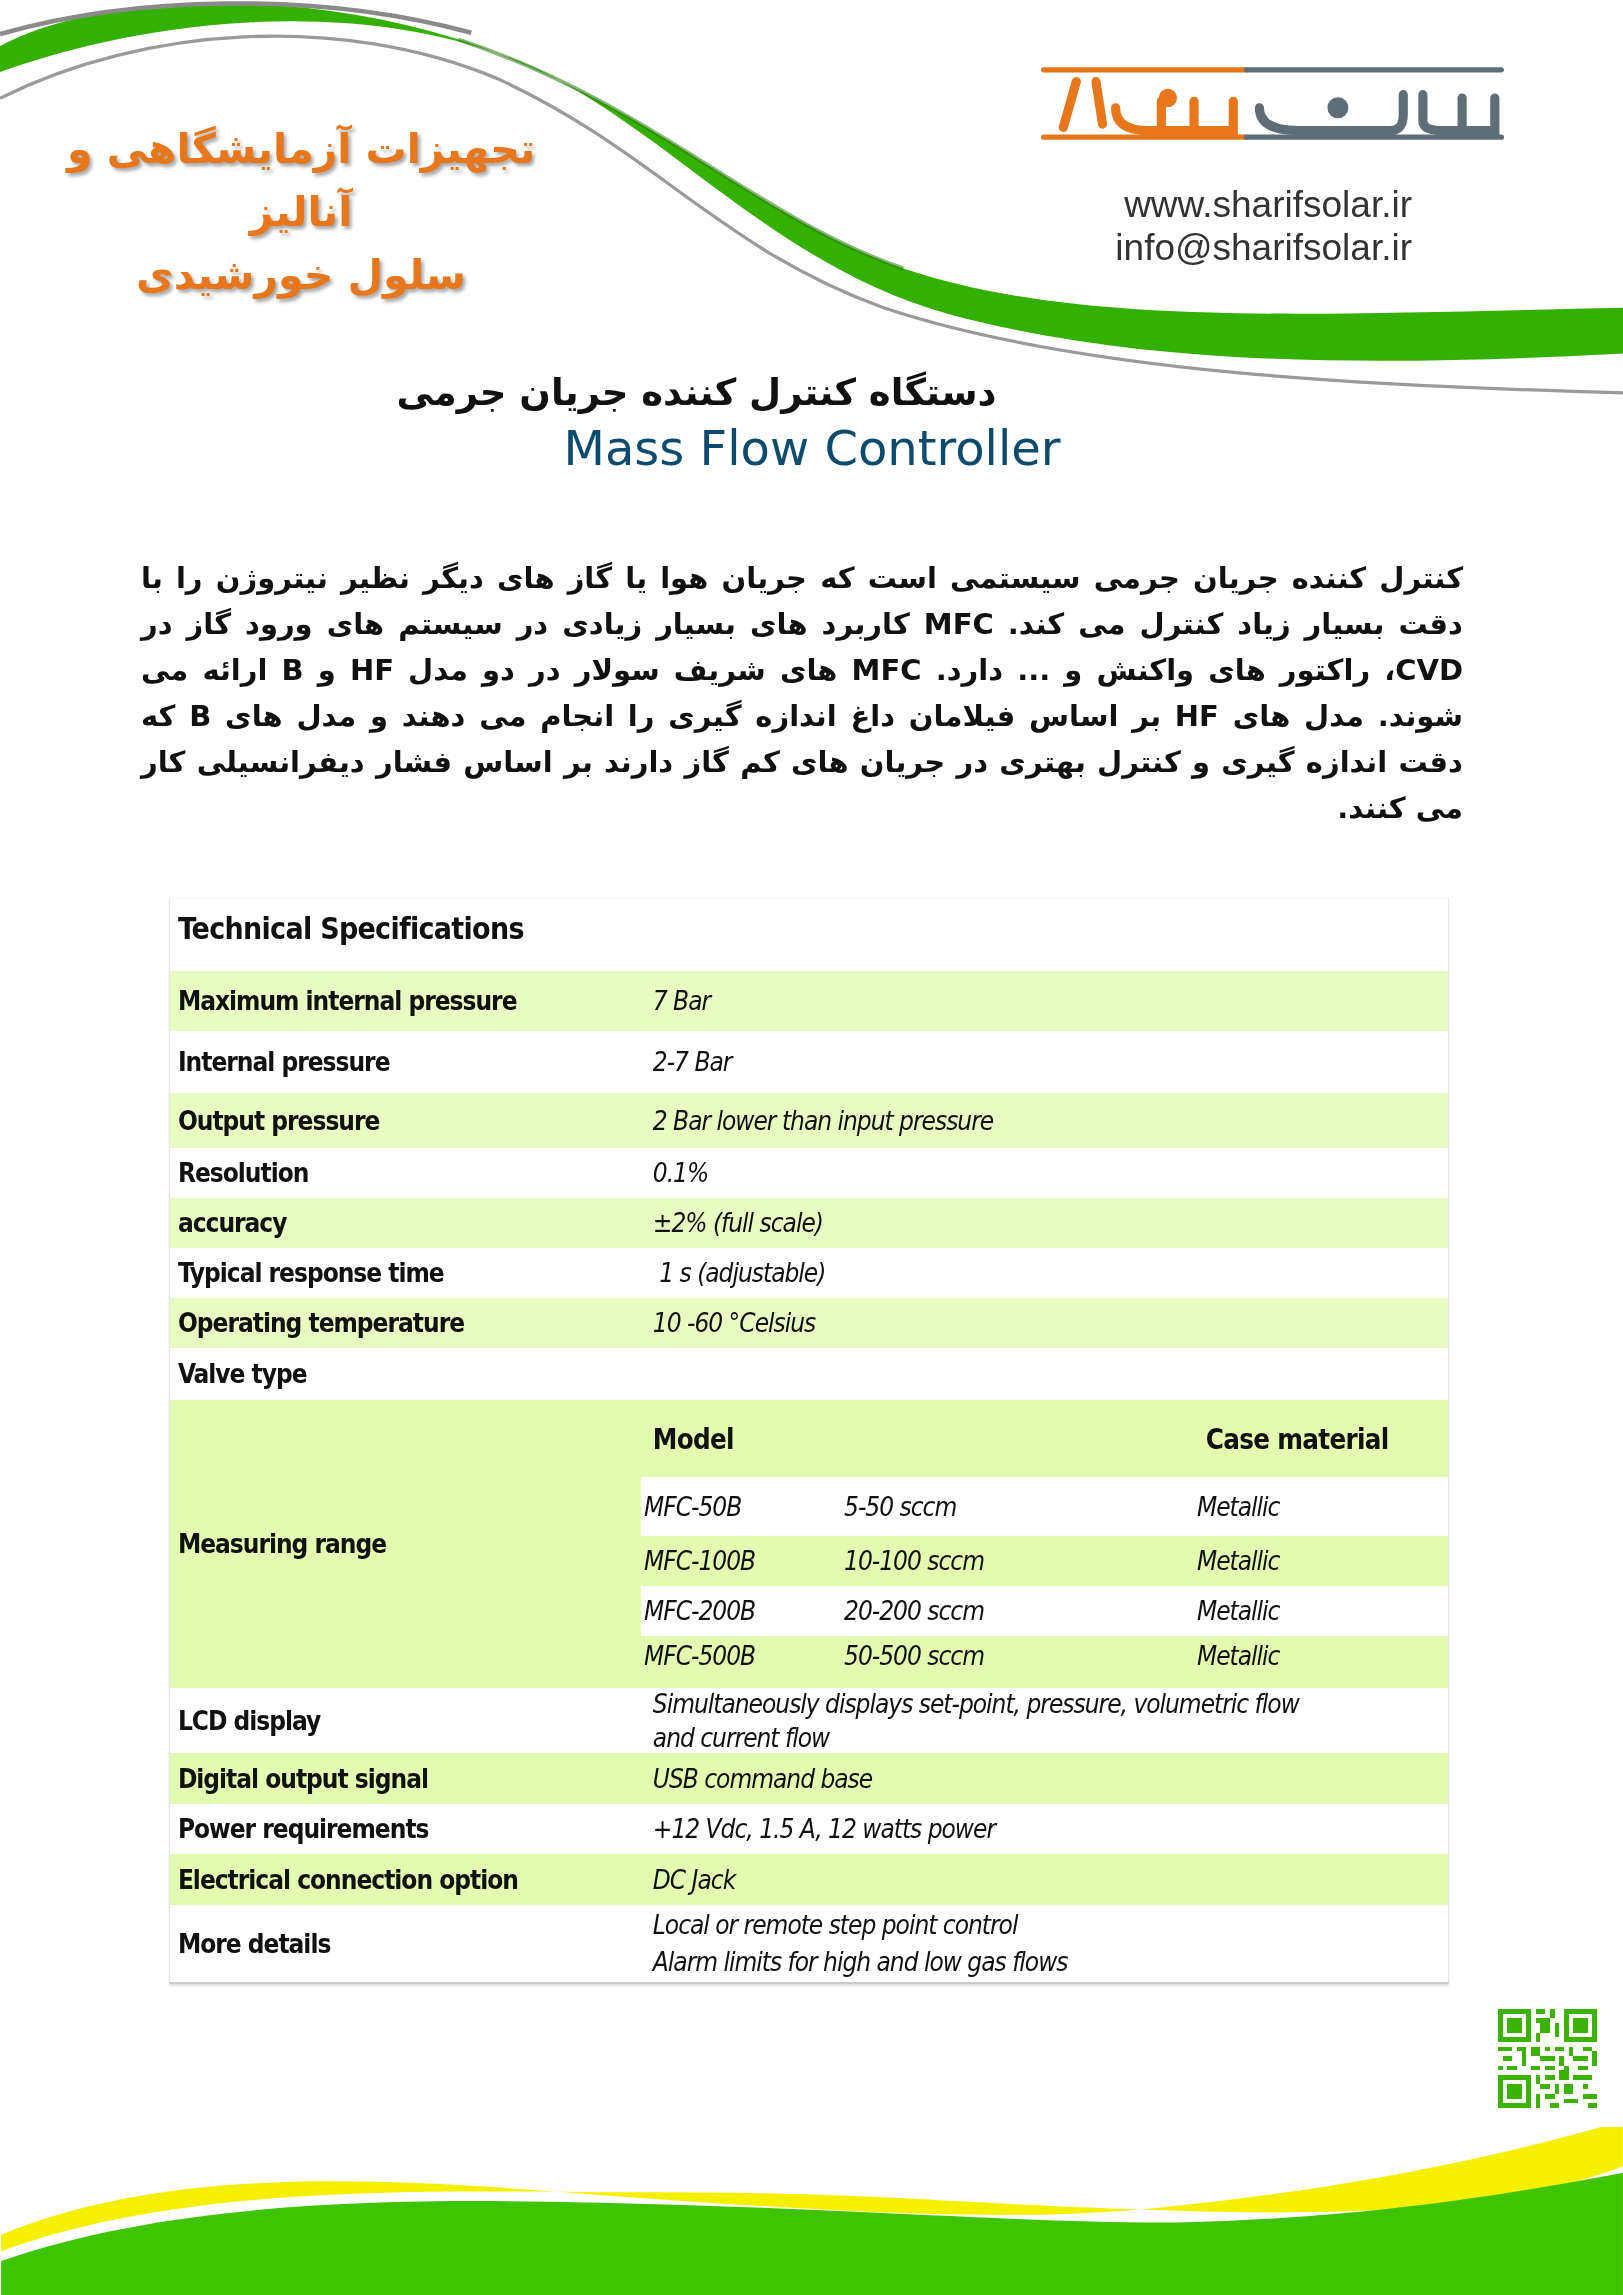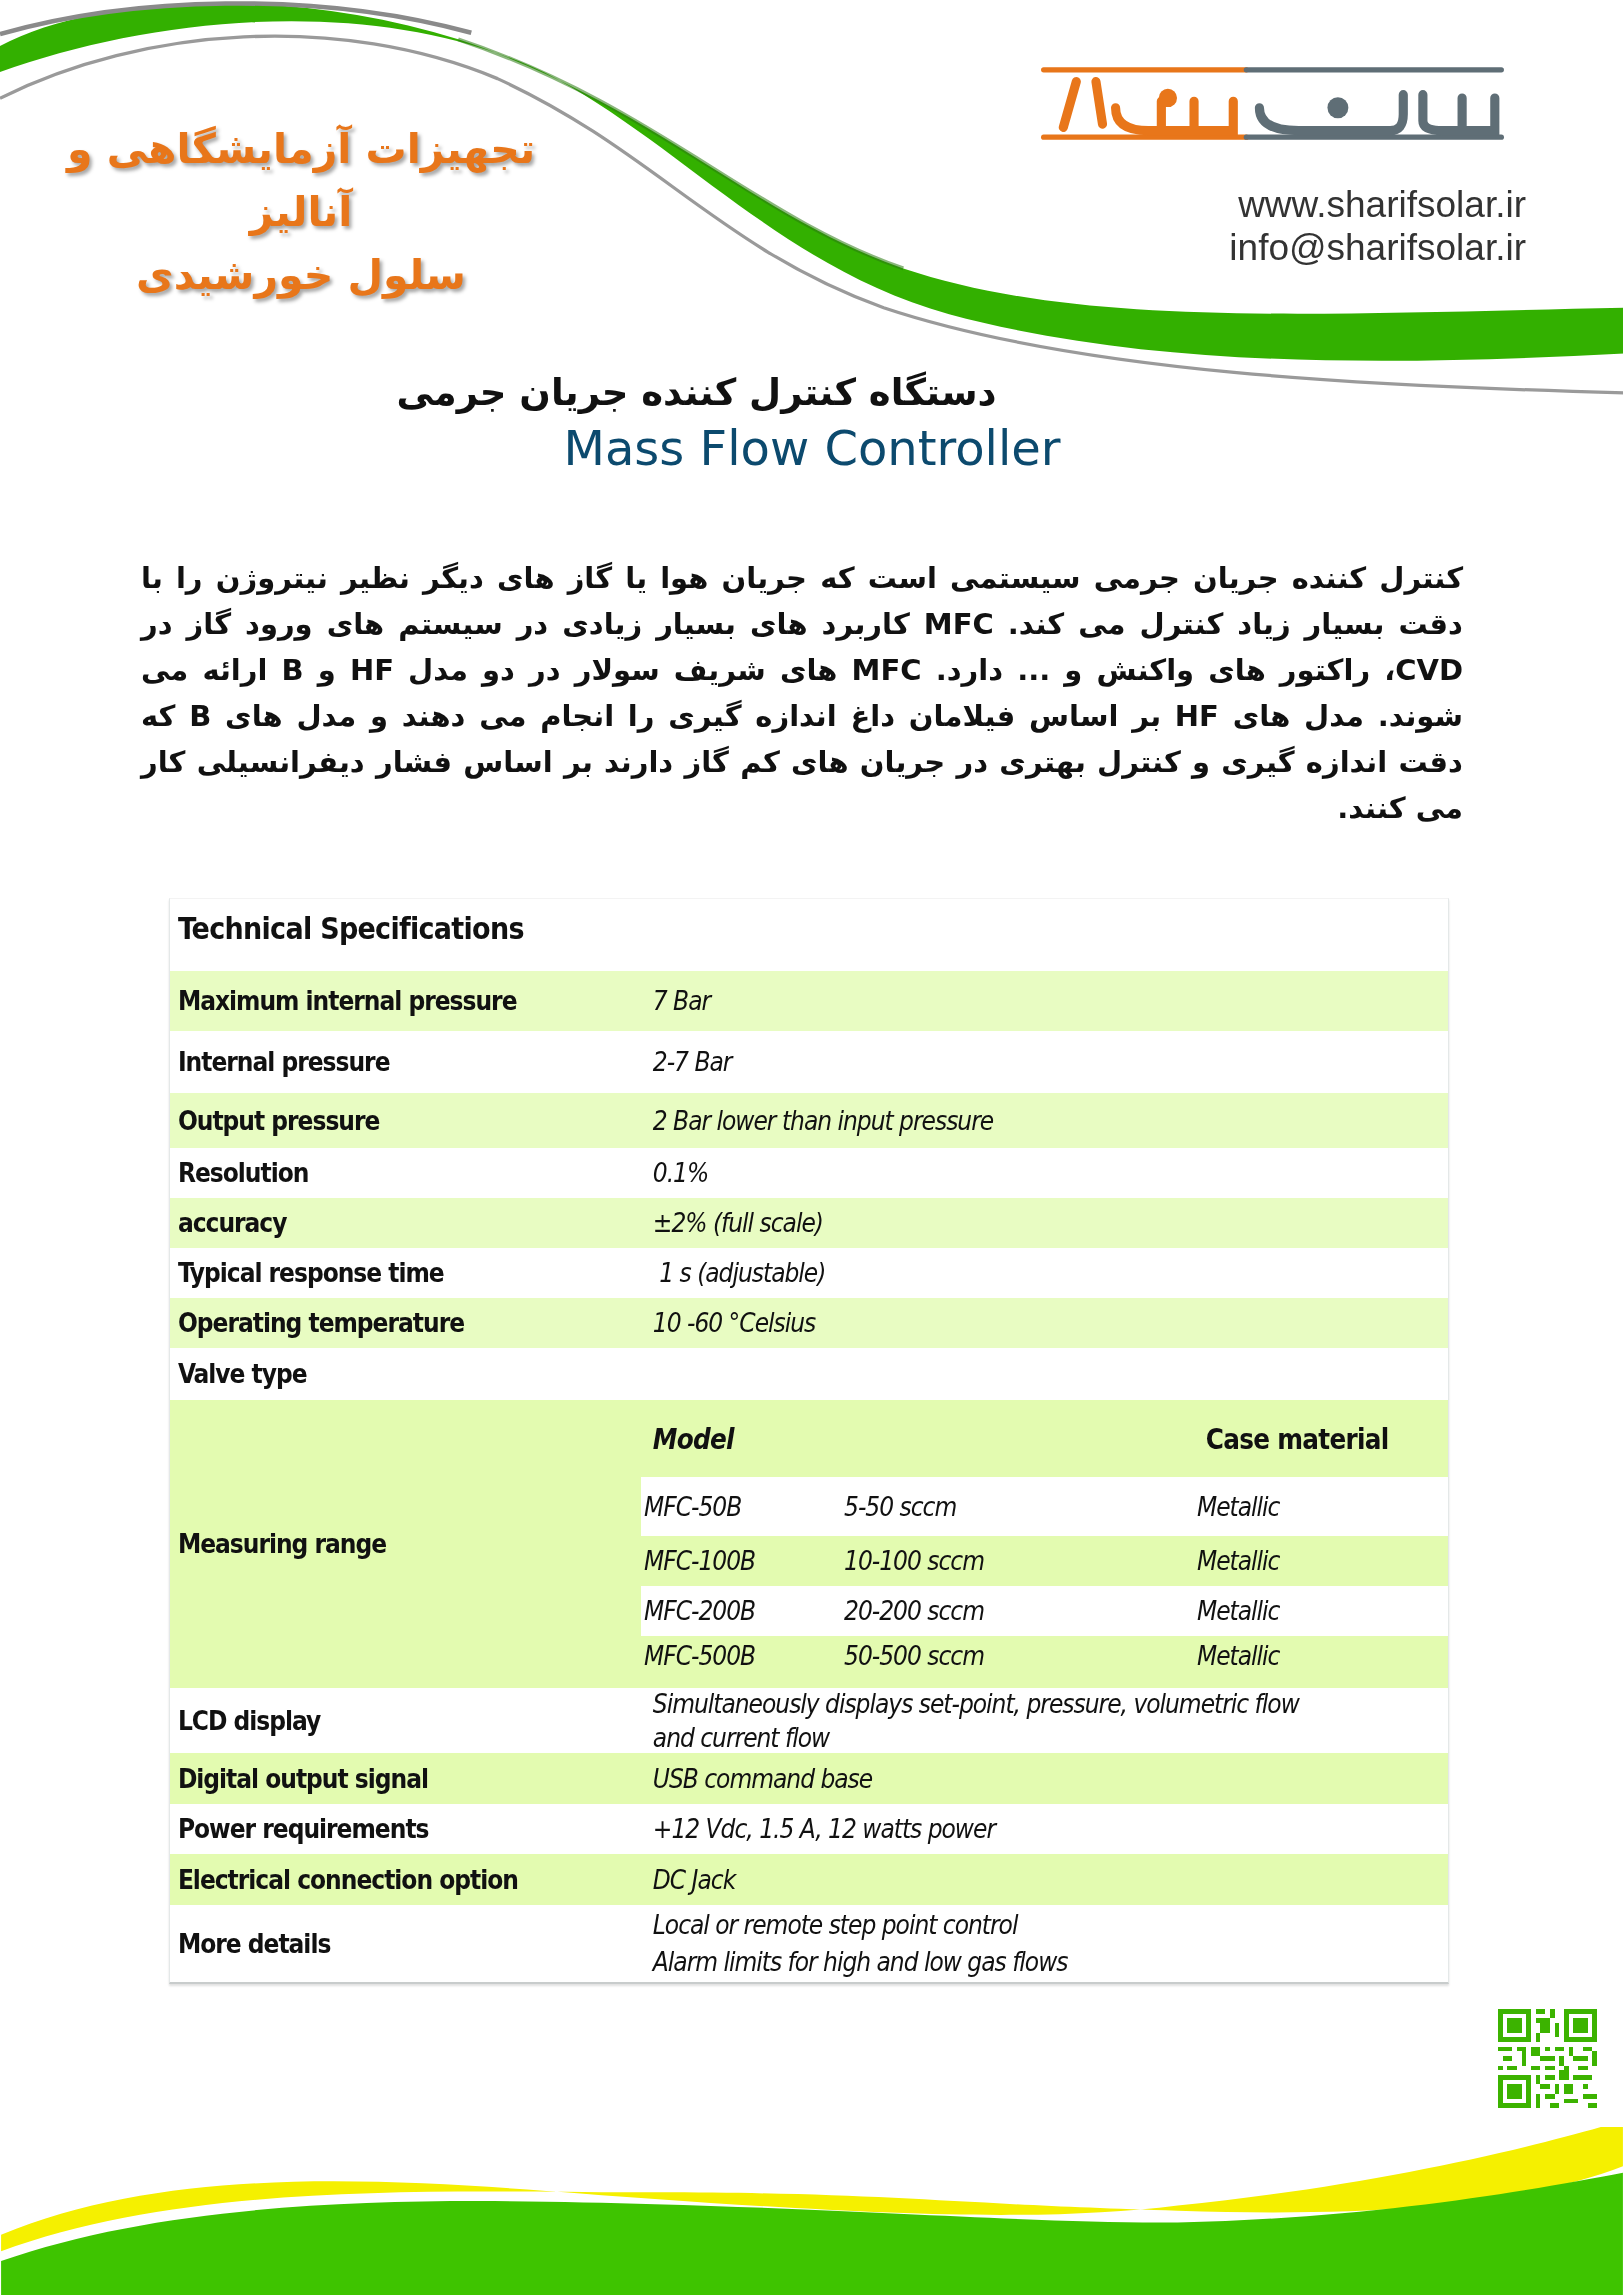--- a/index.html
+++ b/index.html
@@ -12,21 +12,21 @@
 
   
   .tagline {
     left: 39px; top: 118px; width: 524px; text-align: center; direction: rtl;
     color: #e8761a; font-weight: bold; font-size: 41px; line-height: 63px;
     text-shadow: 2.6px 3.3px 3.9px rgba(0,0,0,0.35);
     font-family: "DejaVu Sans", sans-serif;
   }
   .logo { left: 1037px; top: 62px; width: 471px; height: 85px; }
   .contact {
-    left: 1173px; top: 183px; width: 353px; text-align: right;
+    left: 1059px; top: 183px; width: 353px; text-align: right;
     font-family: "Liberation Sans", sans-serif; font-size: 37px; line-height: 43px; color: #333;
   }
   .contact div { white-space: nowrap; }
 
   
   .title-fa {
     left: 0; width: 1393px; top: 367px; text-align: center; direction: rtl;
     font-size: 37px; font-weight: bold; line-height: 52px;
   }
   .title-en {
@@ -66,21 +66,21 @@
   }
   .v div { white-space: nowrap; }
 
   
   .mr { display: flex; background: #e3fbb0; height: 288px; }
   .mr .k { display: flex; align-items: center; }
   .mr-inner { flex: 1; padding-left: 11.8px; box-sizing: border-box; }
   .mr-head { height: 77px; display: flex; align-items: center; font-size: 27.5px; font-weight: bold; letter-spacing: -0.7px; }
   .mr-row { display: flex; align-items: center; font-size: 26px; font-style: italic; letter-spacing: -1px; margin-left: -11.8px; padding-left: 3px; }
   .mr-row.w { background: #fff; }
-  .c1 { width: 200px; font-style: italic; }
+  .c1 { width: 200px; }
   .c2 { width: 353px; }
   .c3 { flex: 1; }
 
   .qr { left: 1498px; top: 2009px; width: 99px; height: 99px; }
 </style>
 </head>
 <body>
 
 <svg class="deco" width="1624" height="406" viewBox="0 0 2481 620">
   <path d="M0,70 C150,-10 450,-20 700,60 C1000,160 1150,330 1380,410 C1650,500 2000,480 2481,470 L2481,540 C2100,560 1750,560 1450,480 C1200,410 1050,230 850,120 C600,-10 250,20 0,110 Z" fill="#33b000"></path>

